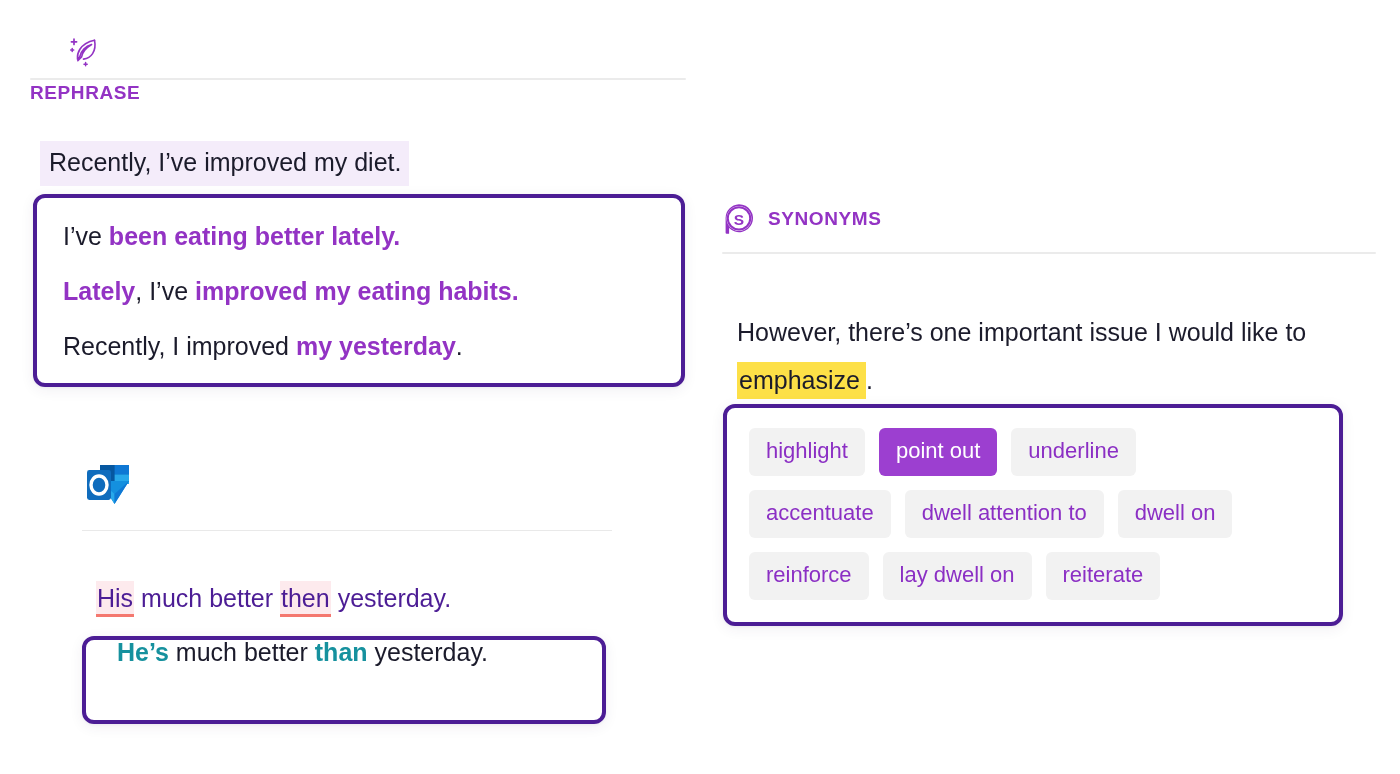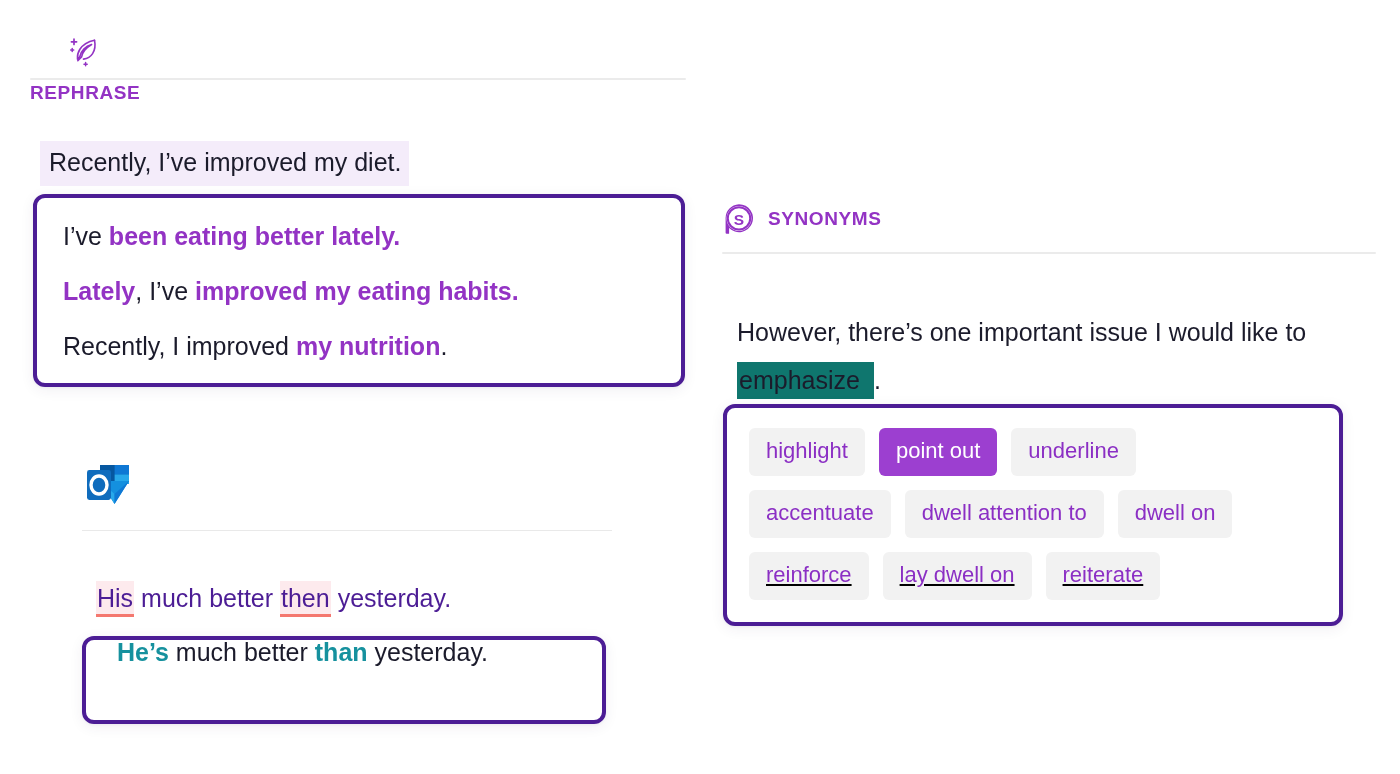--- a/index.html
+++ b/index.html
@@ -80,28 +80,28 @@
   
   .syn-head { position: absolute; left: 722px; top: 202px; }
   .syn-icon { width: 34px; height: 34px; display:block; }
   .syn-divider { position: absolute; left: 722px; top: 252px; width: 654px; }
 
   .syn-sentence {
     position: absolute; left: 737px; top: 308px;
     width: 640px;
     font-size: 25px; line-height: 48px; color: #1b1b2b;
   }
-  .syn-target { background: #0f766e; padding: 4px 14px 5px 2px; }
+  .syn-target { background: #fde047; padding: 4px 6px 5px 2px; }
 
   .syn-card {
     position: absolute; left: 723px; top: 404px;
     width: 620px; padding: 20px 22px 22px 22px;
   }
   .chip-row { display: flex; gap: 14px; margin-bottom: 14px; }
-  .chip-row:last-child { margin-bottom: 0; text-decoration: underline; }
+  .chip-row:last-child { margin-bottom: 0; }
   .chip {
     background: #f2f2f2;
     color: #8b2fc4;
     font-size: 22px;
     padding: 12px 17px 14px 17px;
     border-radius: 6px;
     line-height: 1;
     white-space: nowrap;
     cursor: pointer;
   }
@@ -124,21 +124,21 @@
     </span>
     <span class="sec-title">REPHRASE</span>
   </div>
   <div class="divider rephrase-divider"></div>
 
   <div class="orig-sentence">Recently, I’ve improved my diet.</div>
 
   <div class="card rephrase-card">
     <div class="rephrase-line" id="sug1"><span>I’ve </span><span class="hl">been eating better lately.</span></div>
     <div class="rephrase-line" id="sug2"><span class="hl">Lately</span><span>, I’ve </span><span class="hl">improved my eating habits.</span></div>
-    <div class="rephrase-line" id="sug3"><span>Recently, I improved </span><span class="hl">my nutrition</span><span>.</span></div>
+    <div class="rephrase-line" id="sug3"><span>Recently, I improved </span><span class="hl">my yesterday</span><span>.</span></div>
   </div>
 
   <span class="outlook">
     <svg viewBox="0 0 48 46" xmlns="http://www.w3.org/2000/svg">
       <rect x="16" y="3" width="29" height="19" fill="#0364b8"></rect>
       <rect x="30.5" y="3" width="14.5" height="9.5" fill="#0f78d4"></rect>
       <rect x="30.5" y="12.5" width="14.5" height="9.5" fill="#28a8ea"></rect>
       <rect x="16" y="3" width="14.5" height="19" fill="#0a4d8c" opacity="0.55"></rect>
       <path d="M16 19 L45 19 L30.5 32 Z" fill="#0a4a86"></path>
       <path d="M16 19 L45 19 L30.5 42 Z" fill="#1490df"></path>

